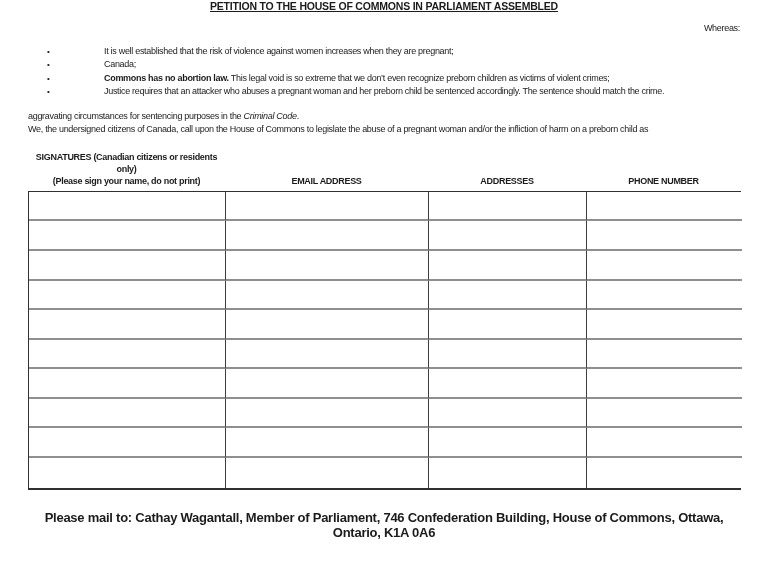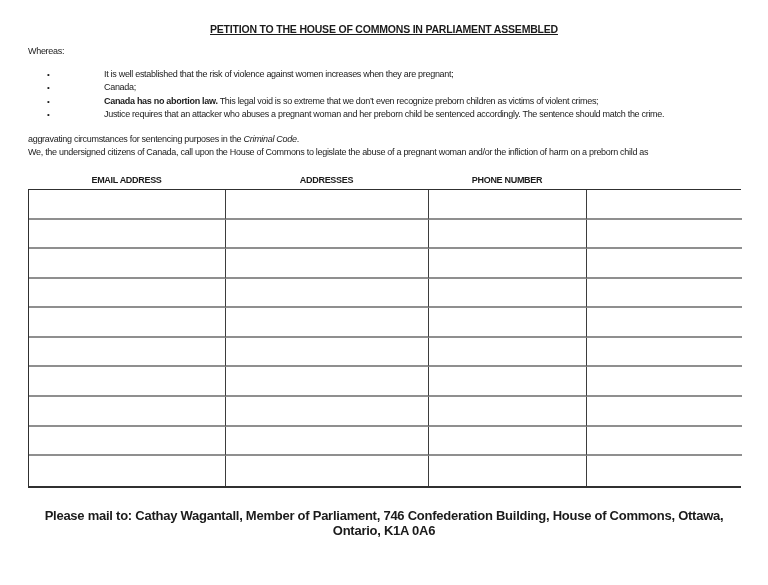--- a/index.html
+++ b/index.html
@@ -16,30 +16,30 @@
     font-family: "Liberation Sans", "DejaVu Sans", sans-serif;
     font-size: 9px;
     letter-spacing: -0.3px;
     overflow: hidden;
     box-sizing: border-box;
   }
   .content {
     padding: 0 28px;
   }
   .doc-title {
-    padding-top: 23px;
     text-align: center;
     font-weight: bold;
     font-size: 10.5px;
     letter-spacing: -0.2px;
     text-decoration: underline;
   }
   .whereas {
     margin-top: 10px;
     line-height: 13.5px;
+    text-align: right;
   }
   .bullet-list {
     margin-top: 9px;
   }
   .bullet-row {
     display: flex;
     align-items: flex-start;
   }
   .bullet-marker {
     width: 16px;
@@ -124,39 +124,44 @@
         </div>
         <div class="bullet-row">
           <div class="bullet-marker">•</div>
           <div class="bullet-lines">
             <div class="text-line"><span>Canada;</span></div>
           </div>
         </div>
         <div class="bullet-row">
           <div class="bullet-marker">•</div>
           <div class="bullet-lines">
-            <div class="text-line"><span class="seg-b">Canada has no abortion law.</span><span> This legal void is so extreme that we don’t even recognize preborn children as victims of violent crimes;</span></div>
+            <div class="text-line"><span class="seg-b">Commons has no abortion law.</span><span> This legal void is so extreme that we don’t even recognize preborn children as victims of violent crimes;</span></div>
           </div>
         </div>
         <div class="bullet-row">
           <div class="bullet-marker">•</div>
           <div class="bullet-lines">
             <div class="text-line"><span>Justice requires that an attacker who abuses a pregnant woman and her preborn child be sentenced accordingly. The sentence should match the crime.</span></div>
           </div>
         </div>
       </div>
 
     <div class="petition-paragraph" id="petition-paragraph">
         <div class="text-line"><span>aggravating circumstances for sentencing purposes in the </span><span class="seg-i">Criminal Code</span><span>.</span></div>
         <div class="text-line"><span>We, the undersigned citizens of Canada, call upon the House of Commons to legislate the abuse of a pregnant woman and/or the infliction of harm on a preborn child as</span></div>
       </div>
 
     <div class="table-wrap">
       <div class="sig-header-grid" id="sig-header">
           <div class="sig-header-cell">
+            <div class="sig-header-line">SIGNATURES (Canadian citizens or residents</div>
+            <div class="sig-header-line">only)</div>
+            <div class="sig-header-line">(Please sign your name, do not print)</div>
+          </div>
+          <div class="sig-header-cell">
             <div class="sig-header-line">EMAIL ADDRESS</div>
           </div>
           <div class="sig-header-cell">
             <div class="sig-header-line">ADDRESSES</div>
           </div>
           <div class="sig-header-cell">
             <div class="sig-header-line">PHONE NUMBER</div>
           </div>
         </div>
 

